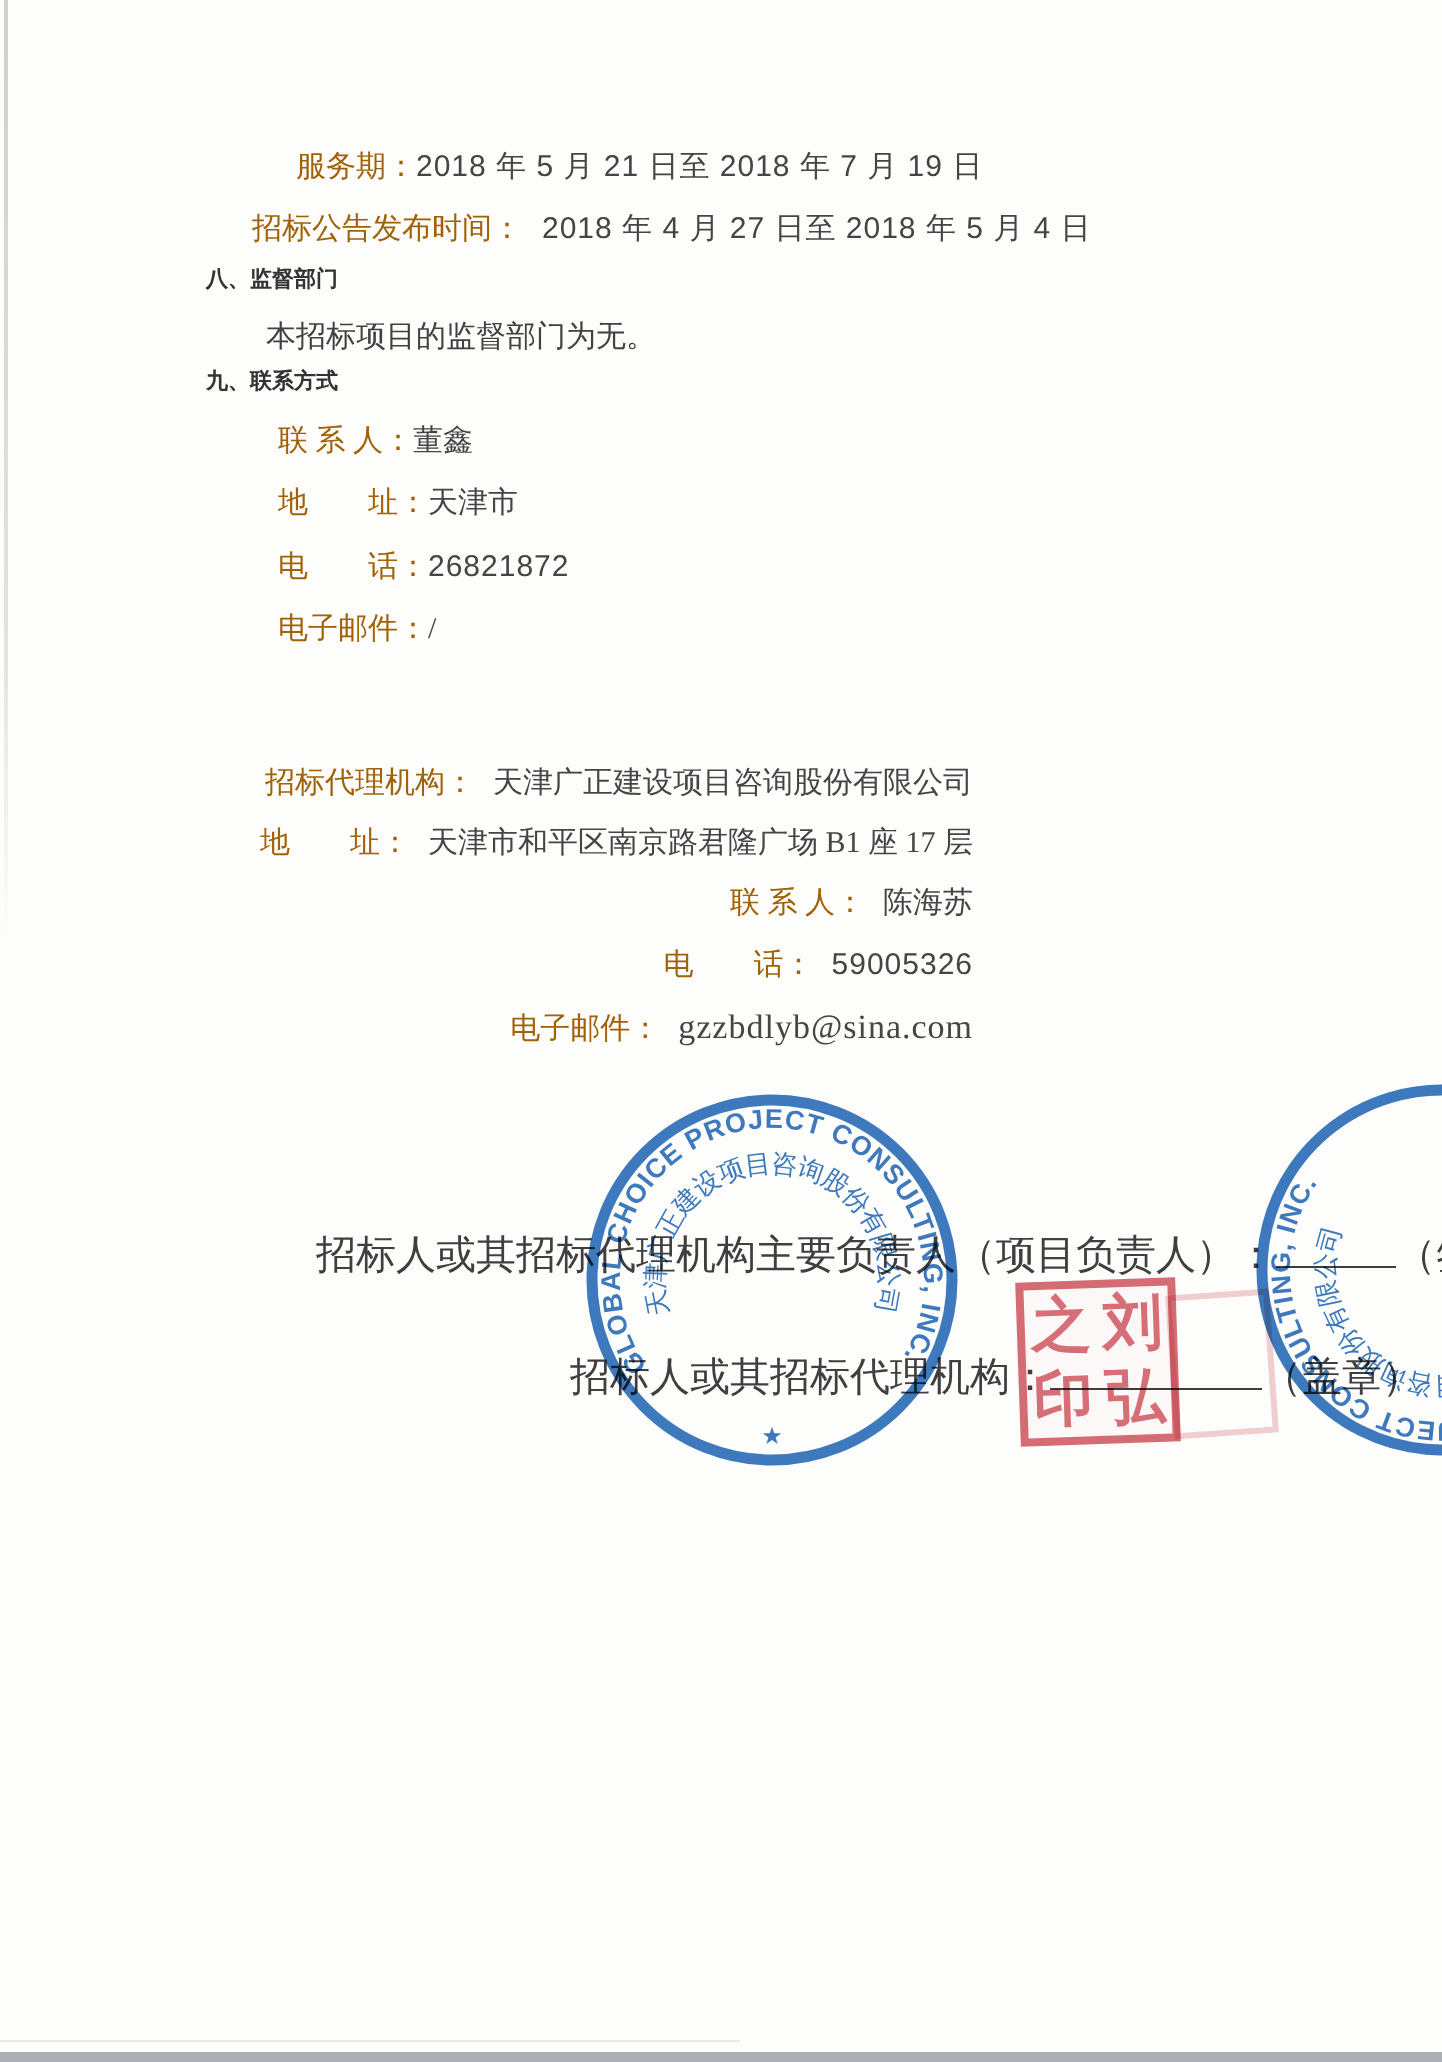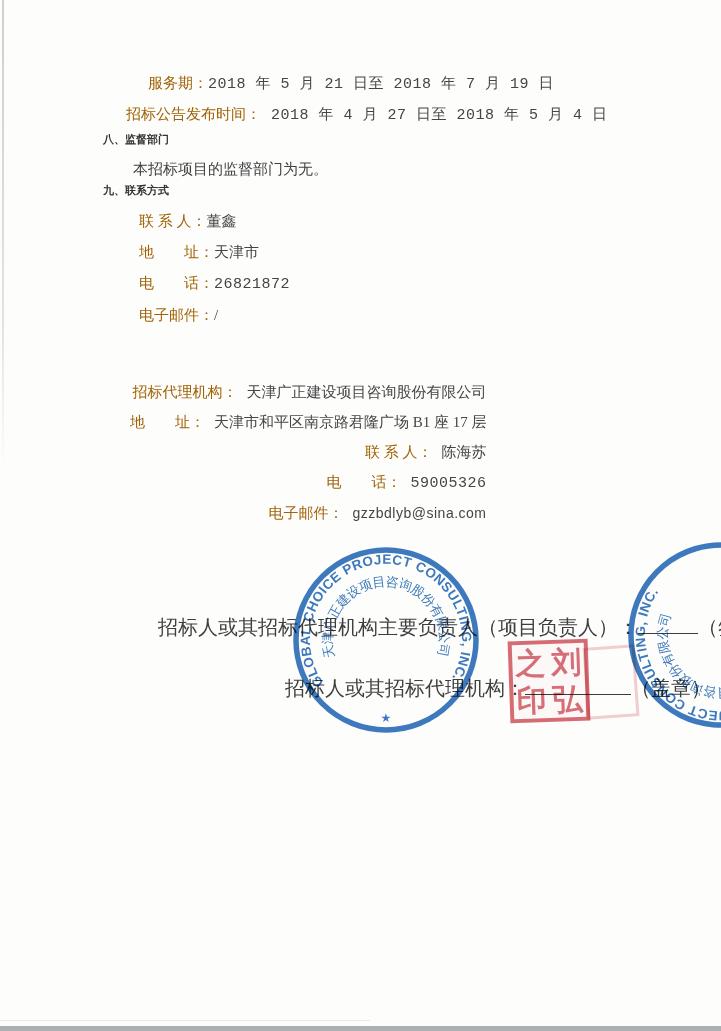--- a/index.html
+++ b/index.html
@@ -7,22 +7,22 @@
     width:721px;height:1031px;position:relative;overflow:hidden;
     background:#fdfdfc;
     font-family:"Liberation Serif","DejaVu Serif",serif;
     color:#414141;
   }
   .abs{position:absolute;}
   .line{font-size:15px;line-height:19px;white-space:nowrap;}
   .heading{font-size:11px;font-weight:bold;color:#333;white-space:nowrap;}
   .lbl{color:#a16207;}
   .val{color:#454545;}
-  .val.num{font-family:Liberation Mono, monospace;letter-spacing:.5px;}
-  .val.mono{font-family:Liberation Sans, sans-serif;font-size:14px;letter-spacing:.5px;}
+  .val.num{font-family:Liberation Sans, sans-serif;letter-spacing:.5px;}
+  .val.mono{font-family:Liberation Serif, serif;font-size:17px;letter-spacing:.5px;}
   .info-block .row{margin-bottom:12px;white-space:nowrap;font-size:15px;line-height:19px;}
   #bidder-info .row{margin-bottom:12px;}
   #agency-info .row{margin-bottom:11px;}
   #agency-info .val{margin-left:9px;}
   .sig-row{display:flex;align-items:baseline;font-size:20px;white-space:nowrap;color:#3f3f3f;}
   .u-line{display:inline-block;border-bottom:1.6px solid #3e3e3e;height:13px;}
   
   .stamp{mix-blend-mode:multiply;opacity:.88;}
   .stamp text{font-family:"Liberation Sans","DejaVu Sans",sans-serif;}
   .stamp-right{transform:rotate(185deg);}

